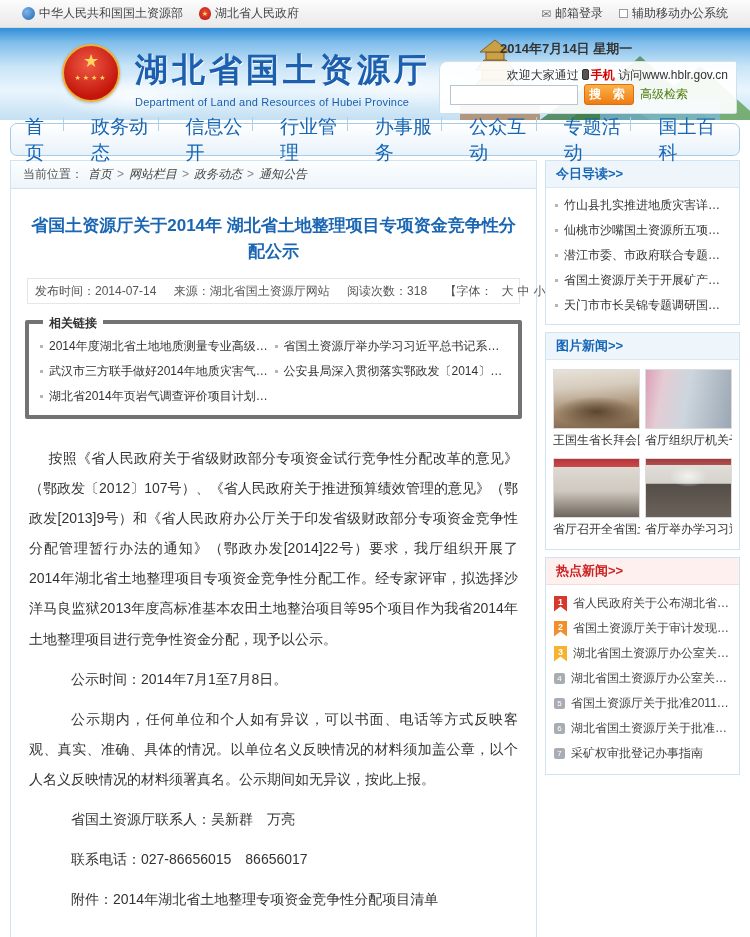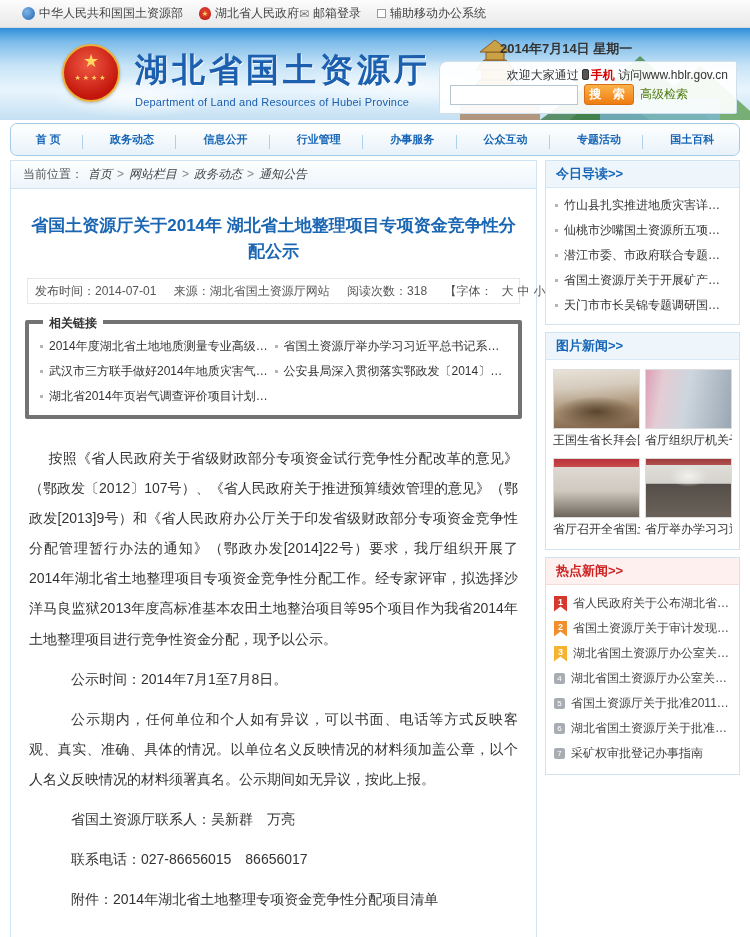--- a/index.html
+++ b/index.html
@@ -7,21 +7,21 @@
   body {
     width:750px; height:937px; overflow:hidden;
     background:#ffffff;
     font-family:"Liberation Sans","DejaVu Sans",sans-serif;
     color:#333;
   }
   a { text-decoration:none; color:inherit; cursor:pointer; }
 
   
   .topbar {
-    height:28px; display:flex; align-items:center; 
+    height:28px; display:flex; align-items:center; justify-content:space-between;
     padding:8px 22px;
     background:linear-gradient(180deg,#fcfcfc,#e9e9e9);
     border-bottom:1px solid #d9d9d9;
     font-size:12px; color:#444;
   }
   .topbar-left, .topbar-right { display:flex; align-items:center; gap:16px; }
   .top-link { display:flex; align-items:center; gap:4px; }
   .mlr-ico { width:13px; height:13px; border-radius:50%;
     background:radial-gradient(circle at 35% 35%, #7fb6e8, #1f63ad); display:inline-block; }
   .mini-emblem { width:12px; height:13px; border-radius:50% 50% 45% 45%;
@@ -72,21 +72,21 @@
   }
   .adv-link { font-size:12px; color:#4d7c0f; }
 
   
   .nav {
     margin:3px 10px 0; height:33px;
     background:linear-gradient(180deg,#ffffff,#e8f2fa);
     border:1px solid #a6cbe7; border-radius:7px;
     display:flex; align-items:center; justify-content:space-around;
   }
-  .nav-item { font-size:11px; font-weight:bold; color:#1766b5; padding:0 14px; position:relative; }
+  .nav-item { font-size:19px; font-weight:normal; color:#1766b5; padding:0 14px; position:relative; }
   .nav-item + .nav-item::before {
     content:""; position:absolute; left:-14px; top:3px; width:1px; height:14px; background:#aed0ea;
   }
 
   
   .main { display:flex; gap:8px; padding:4px 10px 0; align-items:flex-start; }
   .content-box { width:527px; min-height:700px; border:1px solid #cfe3f2; background:#fff; }
   .crumb {
     height:28px; line-height:27px; padding-left:12px;
     background:linear-gradient(180deg,#fdfefe,#edf5fb);
@@ -246,21 +246,21 @@
       <a>网站栏目</a>
       <span class="sep">&gt;</span>
       <a>政务动态</a>
       <span class="sep">&gt;</span>
       <a>通知公告</a>
     </div>
 
     <h1 class="art-title">省国土资源厅关于2014年 湖北省土地整理项目专项资金竞争性分配公示</h1>
 
     <div class="meta-strip">
-      <span>发布时间：2014-07-01</span>
+      <span>发布时间：2014-07-14</span>
       <span>来源：湖北省国土资源厅网站</span>
       <span>阅读次数：318</span>
       <span>【字体：</span><span class="font-size-link">大</span><span class="font-size-link">中</span><span class="font-size-link">小</span><span>】</span>
     </div>
 
     <div class="related">
       <div class="related-legend">相关链接</div>
       <div class="related-cols">
         <div class="related-col">
           <a class="rel-item">2014年度湖北省土地地质测量专业高级技术职务水...</a>

